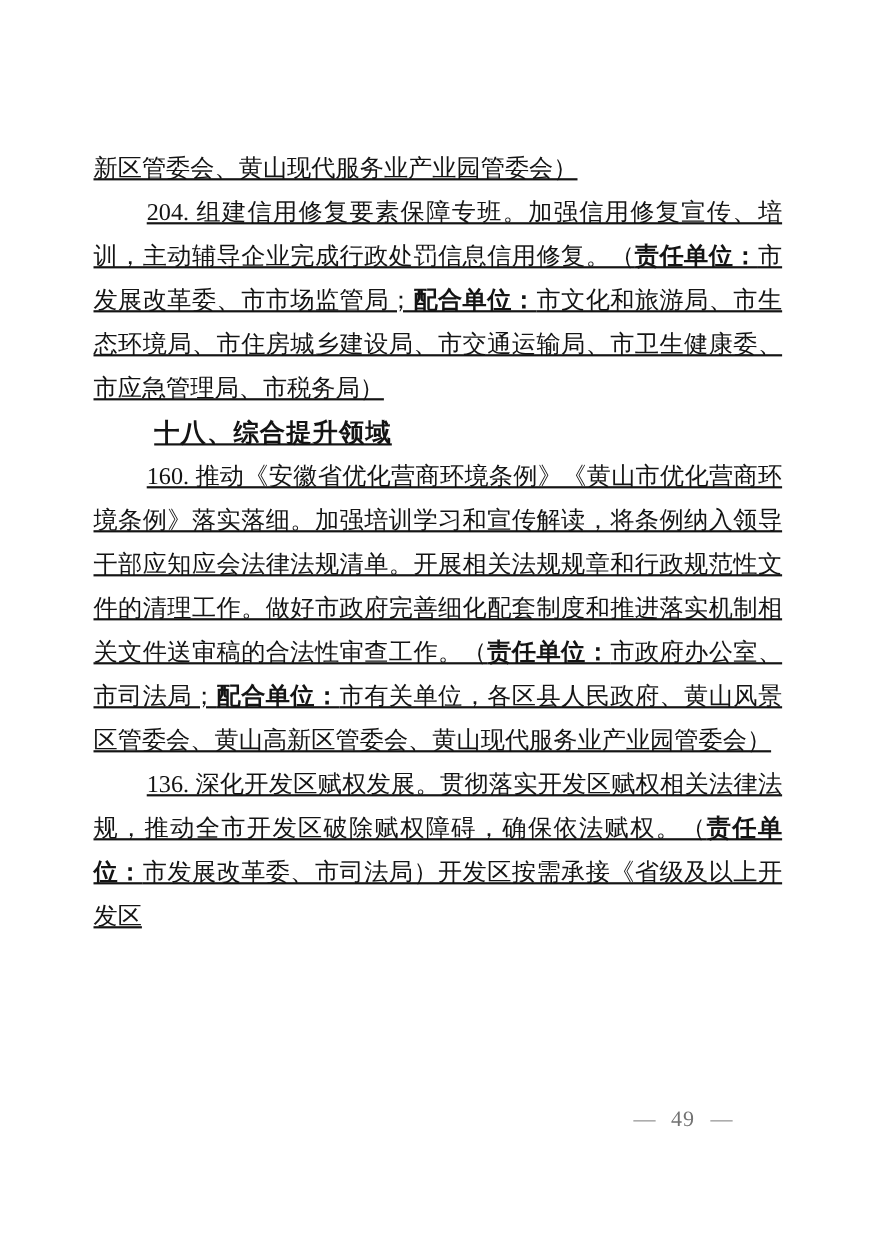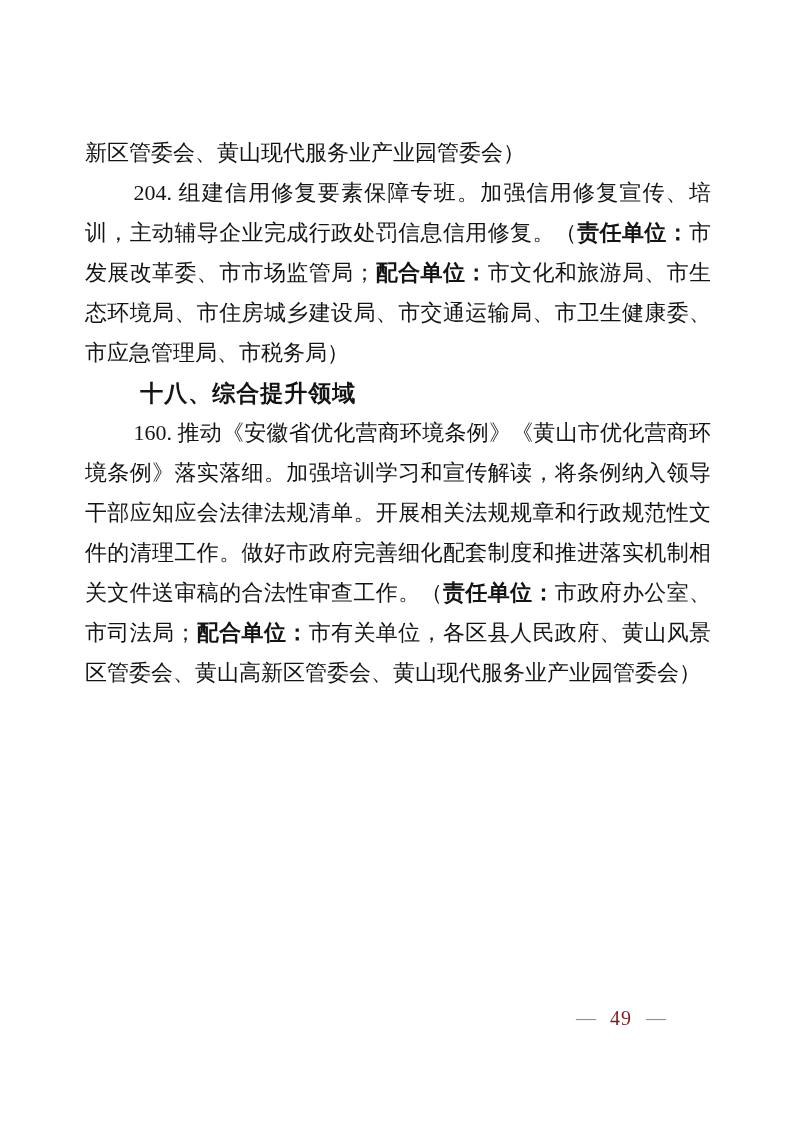--- a/index.html
+++ b/index.html
@@ -26,20 +26,21 @@
     top: 133px;
     width: 626px;
   }
   .content p, .content h2 {
     margin: 0;
     padding: 0;
     font-size: 22px;
     line-height: 40px;
     text-align: justify;
     text-justify: inter-ideograph;
+    text-decoration: underline;
   }
   .content p.continuation {
     text-indent: 0;
   }
   .content p.para {
     text-indent: 2.2em;
   }
   .content h2.heading {
     font-family: "Liberation Sans", sans-serif;
     font-weight: 700;
@@ -62,35 +63,36 @@
     align-items: center;
     gap: 14px;
     font-size: 20px;
     line-height: 28px;
   }
   .page-footer .dash {
     color: #8a8a8a;
     font-weight: 400;
   }
   .page-footer .num {
-    color: #7f1d1d;
+    color: #737373;
     letter-spacing: 1px;
     font-family: Liberation Serif, serif;
   }
 </style>
 </head>
 <body>
 
 <div class="sheet">
 
   <article class="content">
       <p class="continuation"><span class="seg">新区管委会、黄山现代服务业产业园管委会）</span></p>
       <p class="para"><span class="seg">204. 组建信用修复要素保障专班。加强信用修复宣传、培训，主动辅导企业完成行政处罚信息信用修复。（</span><span class="seg bold">责任单位：</span><span class="seg">市发展改革委、市市场监管局；</span><span class="seg bold">配合单位：</span><span class="seg">市文化和旅游局、市生态环境局、市住房城乡建设局、市交通运输局、市卫生健康委、市应急管理局、市税务局）</span></p>
       <h2 class="heading"><span class="seg bold">十八、综合提升领域</span></h2>
       <p class="para"><span class="seg">160. 推动《安徽省优化营商环境条例》《黄山市优化营商环境条例》落实落细。加强培训学习和宣传解读，将条例纳入领导干部应知应会法律法规清单。开展相关法规规章和行政规范性文件的清理工作。做好市政府完善细化配套制度和推进落实机制相关文件送审稿的合法性审查工作。（</span><span class="seg bold">责任单位：</span><span class="seg">市政府办公室、市司法局；</span><span class="seg bold">配合单位：</span><span class="seg">市有关单位，各区县人民政府、黄山风景区管委会、黄山高新区管委会、黄山现代服务业产业园管委会）</span></p>
+      <p class="para"><span class="seg">136. 深化开发区赋权发展。贯彻落实开发区赋权相关法律法规，推动全市开发区破除赋权障碍，确保依法赋权。（</span><span class="seg bold">责任单位：</span><span class="seg">市发展改革委、市司法局）开发区按需承接《省级及以上开发区</span></p>
     </article>
 
   <div class="page-footer">
     <span class="dash">—</span>
     <span class="num">49</span>
     <span class="dash">—</span>
   </div>
 
 </div>
 

